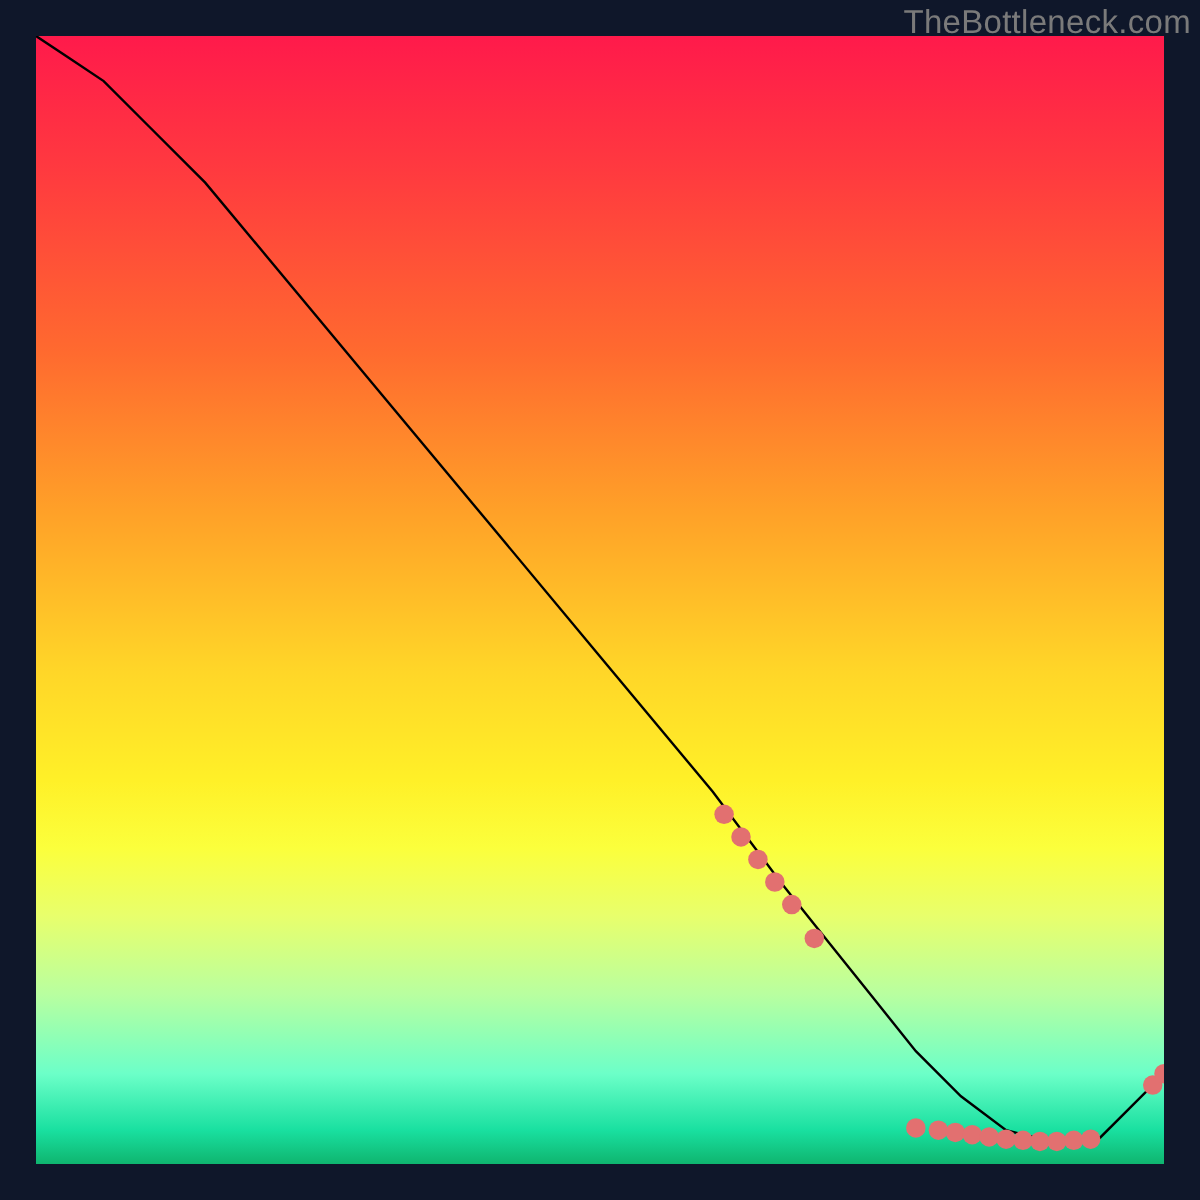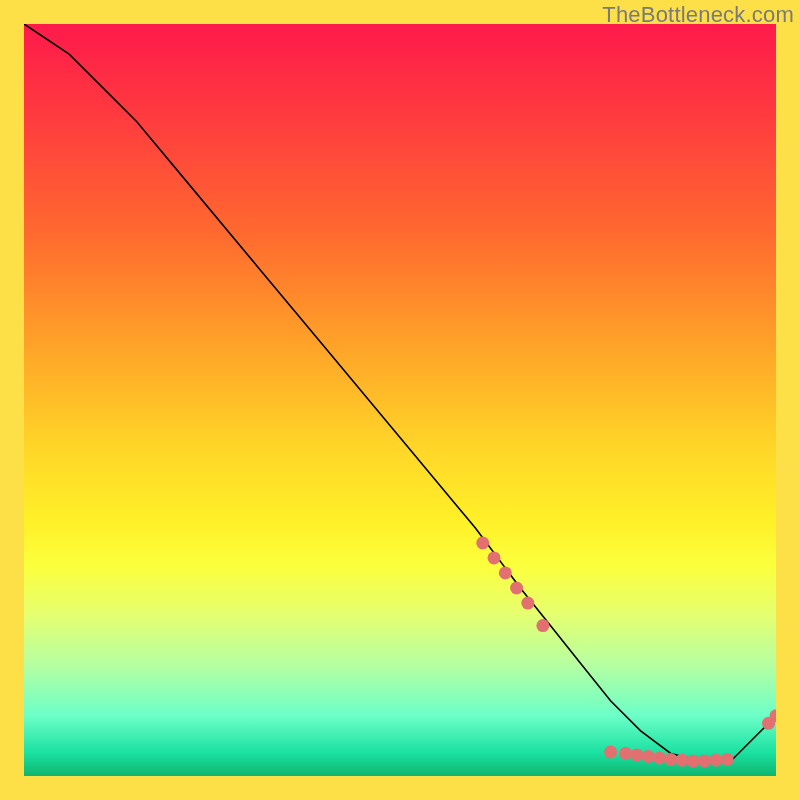--- a/index.html
+++ b/index.html
@@ -8,21 +8,21 @@
     width: 800px;
     height: 800px;
     background: #000;
     font-family: Arial, Helvetica, sans-serif;
     overflow: hidden;
   }
   .container {
     position: relative;
     width: 800px;
     height: 800px;
-    background: #fde047;
+    background: #0f172a;
   }
   .watermark {
     position: absolute;
     top: 2px;
     right: 6px;
     color: #7a7a7a;
     font-size: 22px;
     font-weight: 500;
     letter-spacing: 0.2px;
     z-index: 10;

